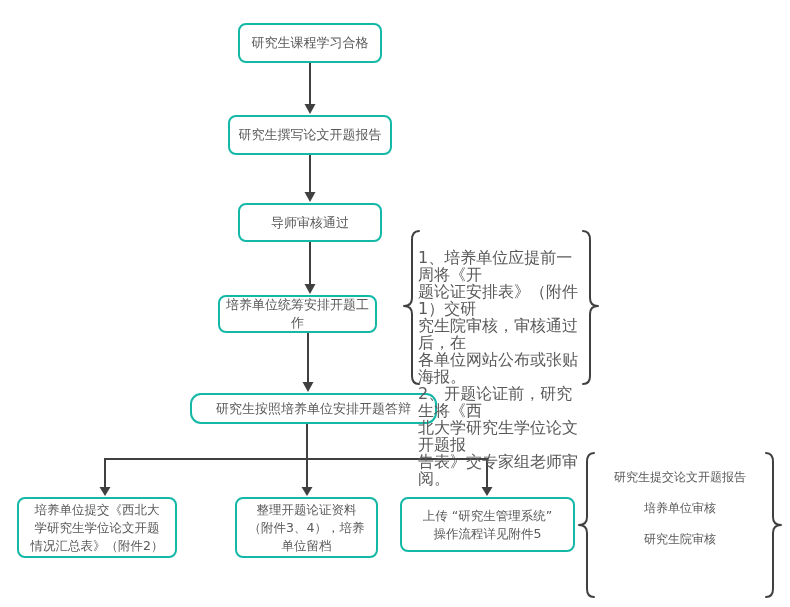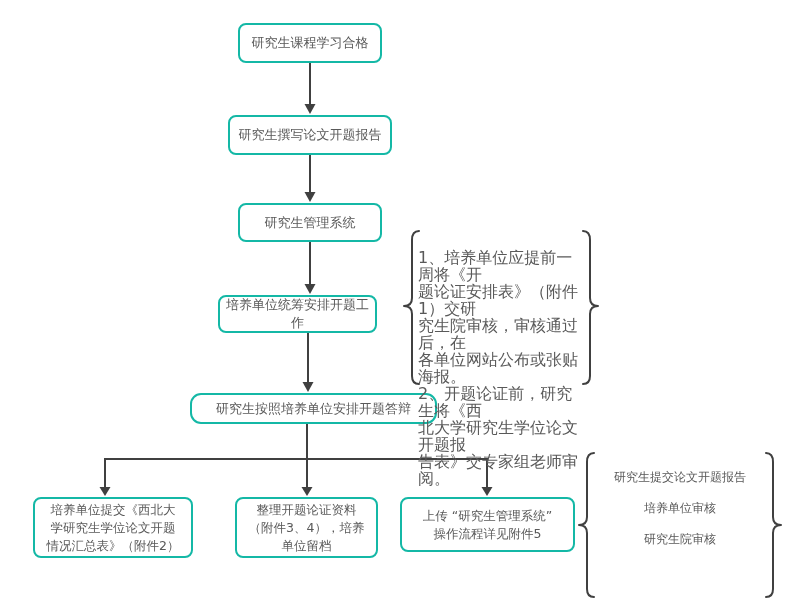--- a/index.html
+++ b/index.html
@@ -104,27 +104,27 @@
 
       <path d="M 594 453 Q 587 453 587 462 L 587 517 Q 587 525 579 525 Q 587 525 587 533 L 587 589 Q 587 597 594 597"></path>
       <path d="M 766 453 Q 773 453 773 462 L 773 517 Q 773 525 781 525 Q 773 525 773 533 L 773 589 Q 773 597 766 597"></path>
     </g>
   </svg>
 
   <div class="flow-node" style="left:238px; top:23px;  width:144px; height:40px;">研究生课程学习合格</div>
 
   <div class="flow-node" style="left:228px; top:115px; width:164px; height:40px;">研究生撰写论文开题报告</div>
 
-  <div class="flow-node" style="left:238px; top:203px; width:144px; height:39px;">研究生管理系统</div>
+  <div class="flow-node" style="left:238px; top:203px; width:144px; height:39px;">导师审核通过</div>
 
   <div class="flow-node" style="left:218px; top:295px; width:159px; height:38px;">培养单位统筹安排开题工作</div>
 
   <div class="flow-node" style="left:190px; top:393px; width:247px; height:31px;border-radius:11px;">研究生按照培养单位安排开题答辩</div>
 
-  <div class="flow-node small-text" style="left:33px;  top:497px; width:160px; height:61px;">培养单位提交《西北大
+  <div class="flow-node small-text" style="left:17px;  top:497px; width:160px; height:61px;">培养单位提交《西北大
 学研究生学位论文开题
 情况汇总表》（附件2）</div>
 
   <div class="flow-node small-text" style="left:235px; top:497px; width:143px; height:61px;">整理开题论证资料
 （附件3、4），培养
 单位留档</div>
 
   <div class="flow-node small-text" style="left:400px; top:497px; width:175px; height:55px;">上传 “研究生管理系统”
 操作流程详见附件5</div>
 

